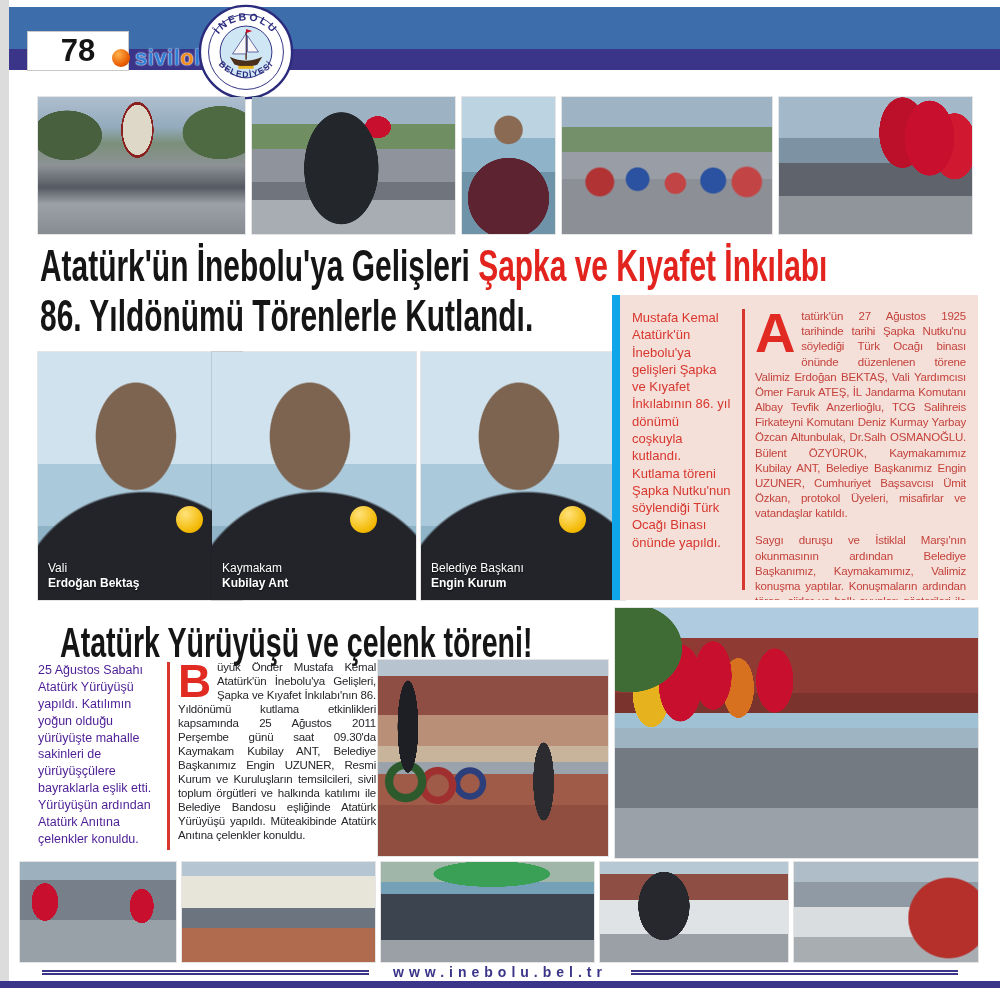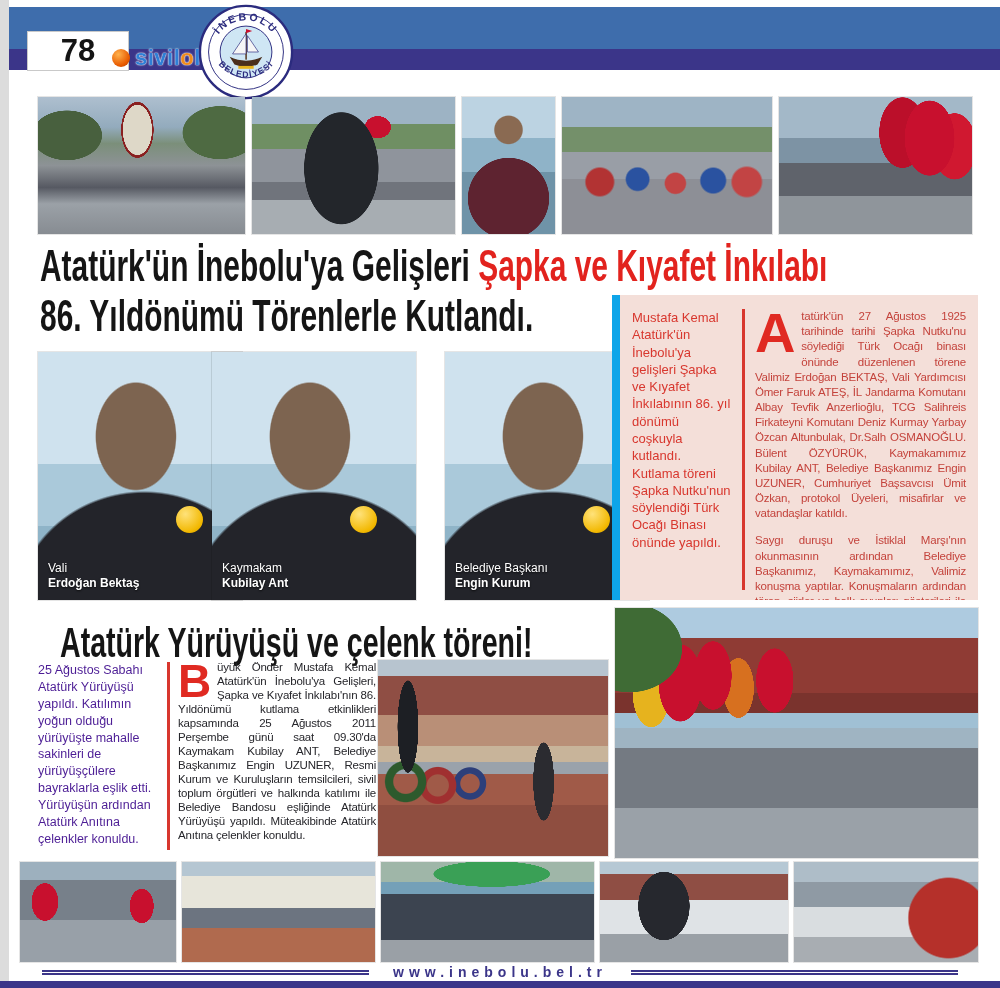--- a/index.html
+++ b/index.html
@@ -50,21 +50,21 @@
     radial-gradient(circle at 72% 61%,#2a52a0 0 7%,transparent 8%),
     radial-gradient(circle at 88% 62%,#c24444 0 7%,transparent 8%),
     linear-gradient(180deg,#9eb4c5 0 22%,#74906a 22% 40%,#999ea6 40% 60%,#8d8f96 60% 100%);}
   .sc-flags{background:
     radial-gradient(ellipse 16% 34% at 78% 30%,#c8102e 0 80%,transparent 81%),
     radial-gradient(ellipse 14% 30% at 91% 36%,#d01830 0 80%,transparent 81%),
     radial-gradient(ellipse 15% 32% at 64% 26%,#bb0f2a 0 80%,transparent 81%),
     linear-gradient(180deg,#a3b8c8 0 30%,#7d93a4 30% 48%,#5f636b 48% 72%,#8f959b 72% 100%);}
   
   .pt{top:352px;height:248px;width:204px;}
-  .pt1{left:38px;} .pt2{left:212px;} .pt3{left:421px;margin-left:24px;}
+  .pt1{left:38px;} .pt2{left:212px;} .pt3{left:421px;}
   .portrait{background:linear-gradient(180deg,#cfe2ee 0 45%,#aac9da 45% 70%,#8fb4c8 70% 100%);}
   .portrait::before{content:"";position:absolute;inset:0;
     background:
       radial-gradient(ellipse 20% 22% at 48% 34%,#7d6450 0 97%,transparent 100%),
       radial-gradient(ellipse 64% 50% at 52% 106%,#23242a 0 98%,transparent 100%);}
   .portrait::after{content:"";position:absolute;width:27px;height:27px;border-radius:50%;
     right:19%;bottom:27%;
     background:radial-gradient(circle at 35% 30%,#ffe27a,#f2b800 70%,#c79400);}
   .caption{position:absolute;left:10px;bottom:8px;color:#ffffff;font-size:12px;line-height:1.3;
     text-shadow:0 1px 2px rgba(0,0,0,.75);z-index:2;}

